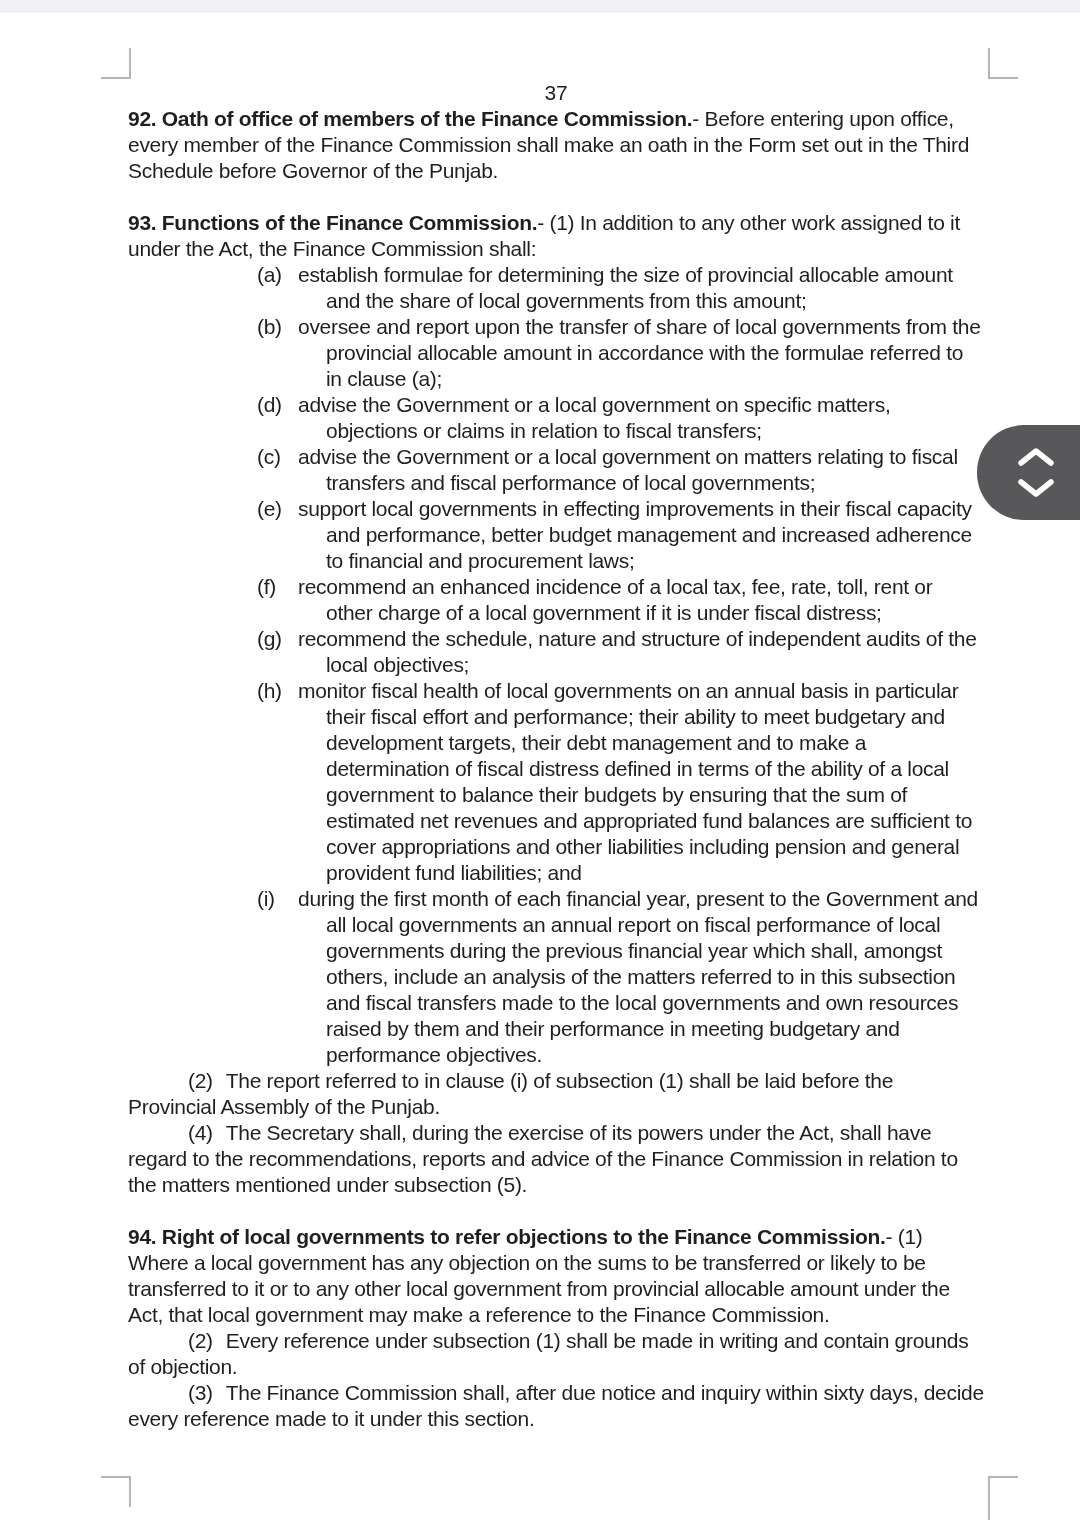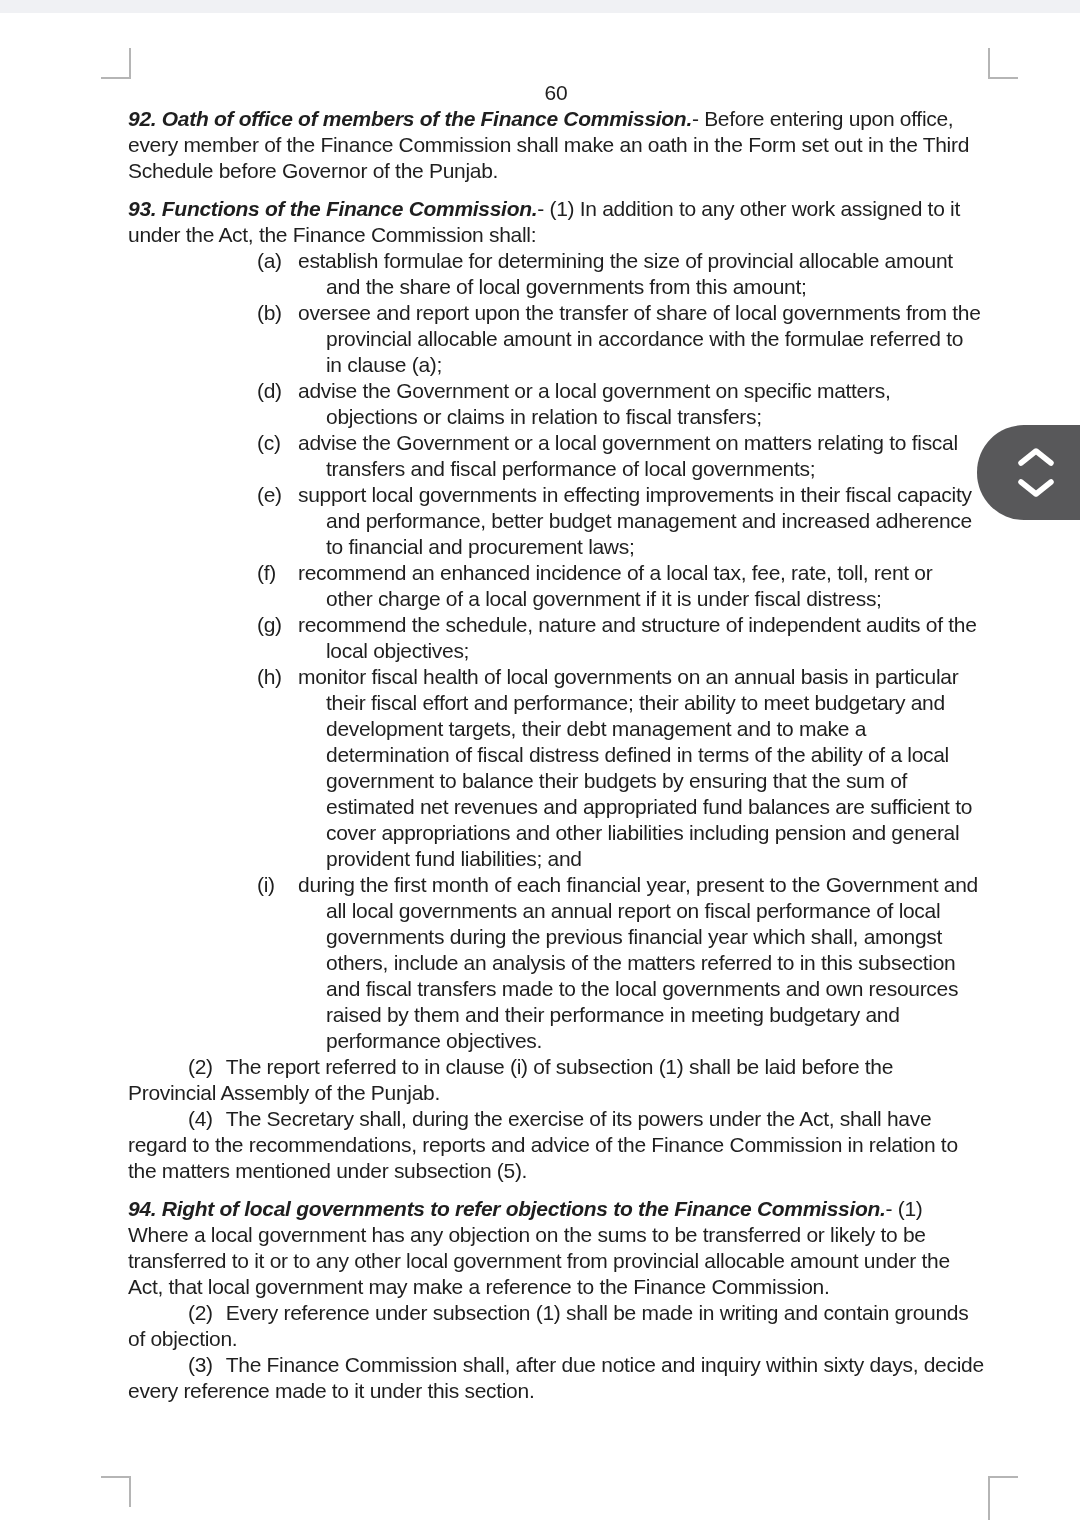--- a/index.html
+++ b/index.html
@@ -18,22 +18,22 @@
   }
   .content {
     position: absolute;
     left: 128px; top: 80px;
     width: 856px;
     font-size: 21px;
     line-height: 26px;
     letter-spacing: -0.3px;
   }
   .page-number { text-align: center; }
-  .sec-head { margin-top: 12px; }
-  .b { font-weight: bold; font-style: italic; }
+  .sec-head { margin-top: 26px; }
+  .b { font-weight: bold; }
   .clause { padding-left: 198px; text-indent: -69px; }
   .clause-label { display: inline-block; width: 41px; text-indent: 0; }
   .subsec { text-indent: 60px; }
   .subsec-marker { margin-right: 13px; }
   .crop-mark { position: absolute; width: 30px; height: 31px; }
   .crop-tl { left: 101px; top: 48px;  border-right: 2px solid #b5b5b5; border-bottom: 2px solid #b5b5b5; }
   .crop-tr { left: 988px; top: 48px;  border-left: 2px solid #b5b5b5;  border-bottom: 2px solid #b5b5b5; }
   .crop-bl { left: 101px; top: 1476px; border-right: 2px solid #b5b5b5; border-top: 2px solid #b5b5b5; }
   .crop-br { left: 988px; top: 1476px; border-left: 2px solid #b5b5b5;  border-top: 2px solid #b5b5b5; height: 44px; }
   .scroller {
@@ -52,21 +52,21 @@
   }
   .scroller svg { display: block; }
 </style>
 </head>
 <body>
 
 <div class="topbar"></div>
 
 <div class="content">
 
-  <div class="page-number">60</div>
+  <div class="page-number">37</div>
 
   <p class="sec-head" style="margin-top:0"><span class="b">92. Oath of office of members of the Finance Commission.</span><span>- Before entering upon office, every member of the Finance Commission shall make an oath in the Form set out in the Third Schedule before Governor of the Punjab.</span></p>
 
   <p class="sec-head"><span class="b">93. Functions of the Finance Commission.</span><span>- (1) In addition to any other work assigned to it under the Act, the Finance Commission shall:</span></p>
 
   <div>
     <div class="clause"><span class="clause-label">(a)</span><span>establish formulae for determining the size of provincial allocable amount and the share of local governments from this amount;</span></div>
     <div class="clause"><span class="clause-label">(b)</span><span>oversee and report upon the transfer of share of local governments from the provincial allocable amount in accordance with the formulae referred to in clause (a);</span></div>
     <div class="clause"><span class="clause-label">(d)</span><span>advise the Government or a local government on specific matters, objections or claims in relation to fiscal transfers;</span></div>
     <div class="clause"><span class="clause-label">(c)</span><span>advise the Government or a local government on matters relating to fiscal transfers and fiscal performance of local governments;</span></div>

